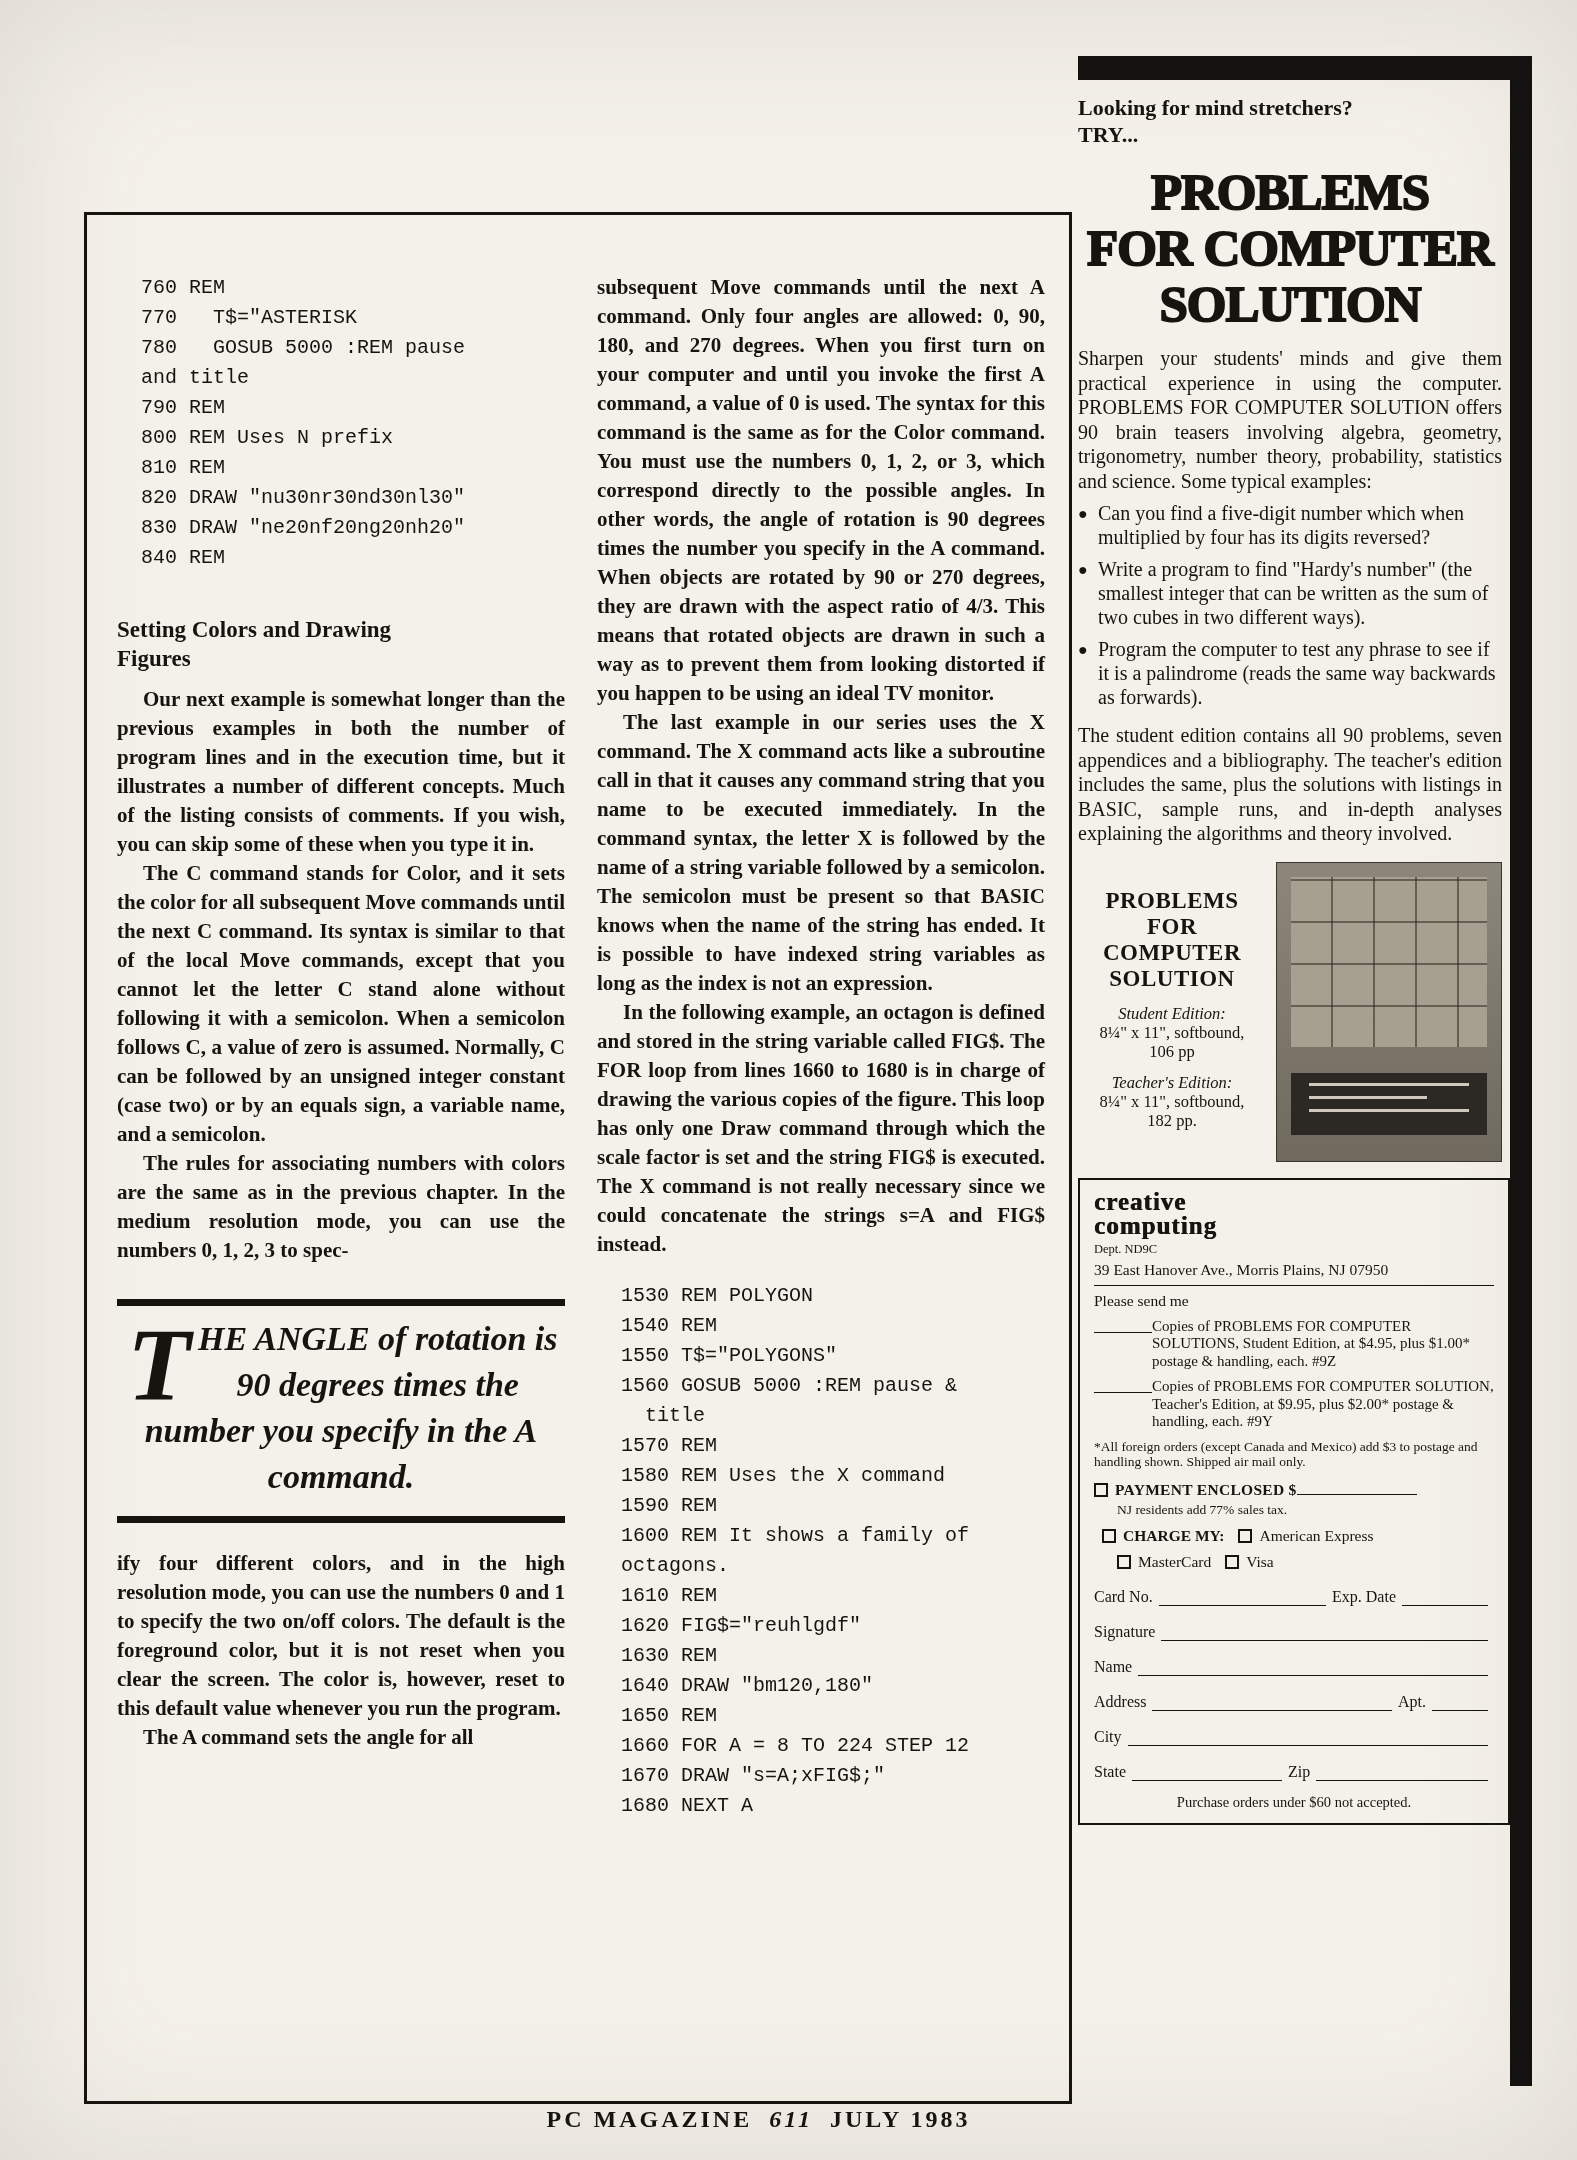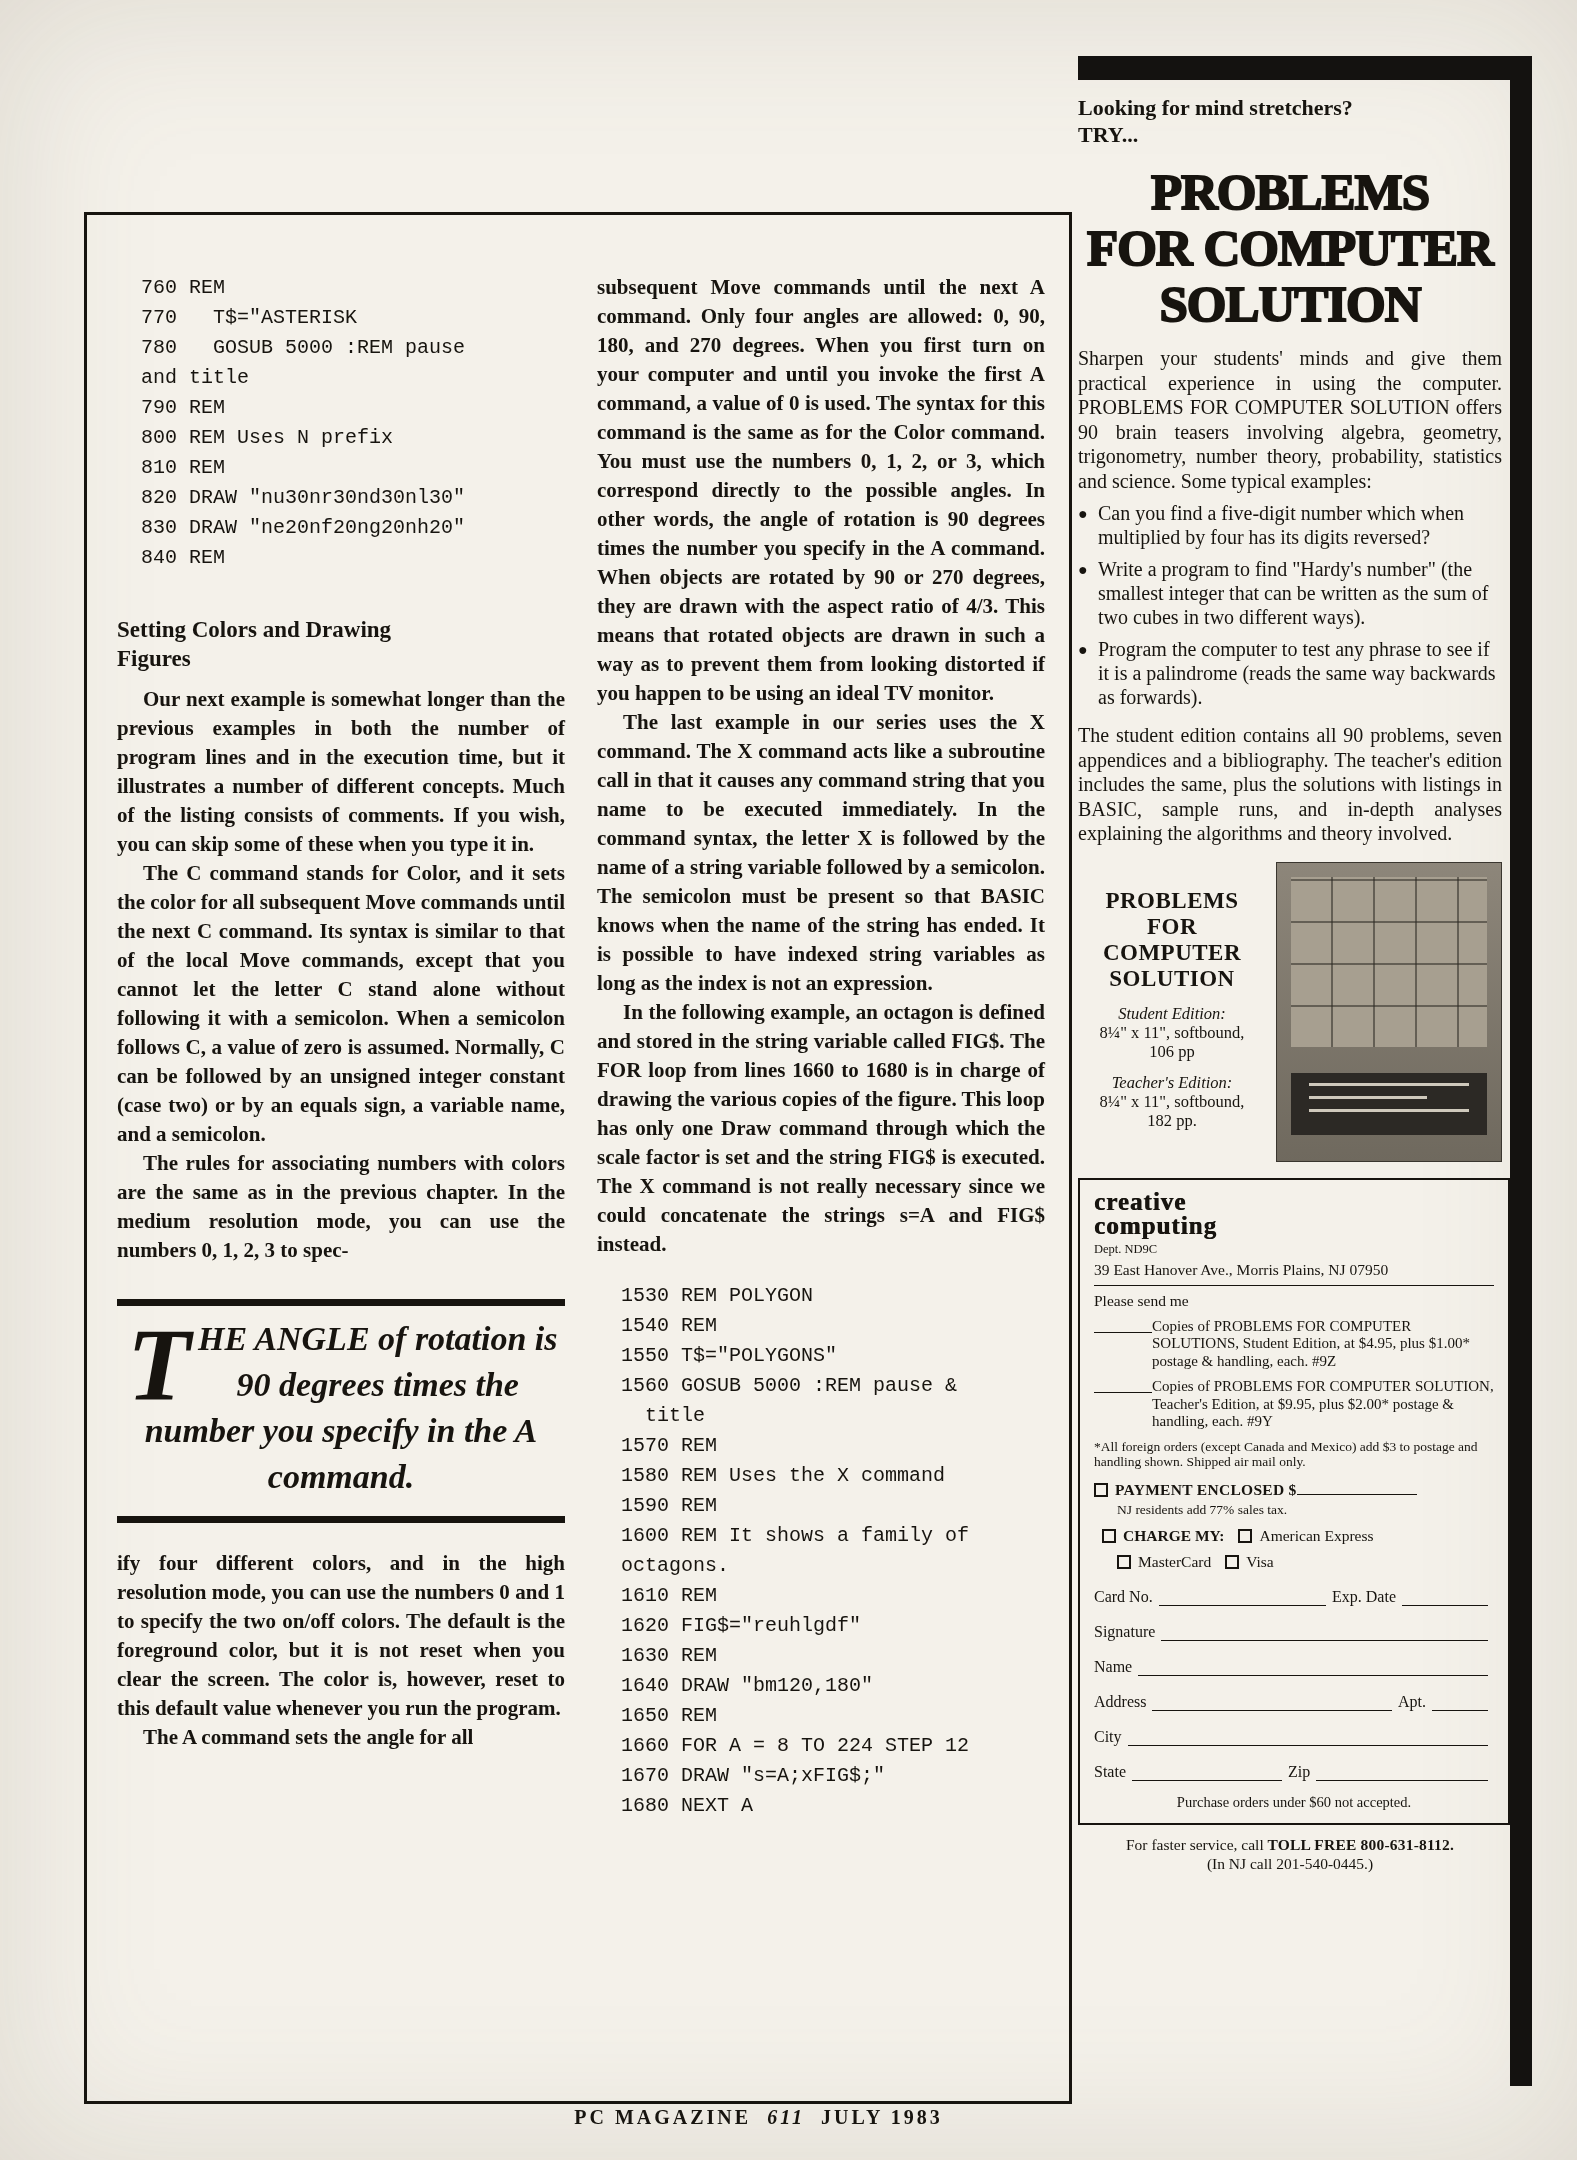--- a/index.html
+++ b/index.html
@@ -106,21 +106,21 @@
   .fl { flex:1 1 auto; border-bottom:1.5px solid #17140f; height:16px; margin:0 6px; }
   .fl.short { flex:0 0 86px; }
   .fl.mid { flex:0 0 150px; }
   .purchase { margin-top:12px; text-align:center; font-size:14.5px; }
   .tollfree { margin-top:10px; text-align:center; font-size:15.5px; line-height:19px; }
   .tollfree b { letter-spacing:.2px; }
 
   
   .footer {
     position:absolute; left:0; right:60px; top:2106px; text-align:center;
-    font-size:20px; letter-spacing:3px; font-weight:bold;
+    font-size:24px; letter-spacing:3px; font-weight:bold;
   }
   .footer .pgno { font-style:italic; padding:0 8px; }
 </style>
 </head>
 <body>
 
 <div class="page">
 
   <div class="article-box">
 
@@ -291,24 +291,20 @@
       <div class="frow">
         <span>State</span>
         <span class="fl mid"></span>
         <span>Zip</span>
         <span class="fl"></span>
       </div>
 
       <div class="purchase">Purchase orders under $60 not accepted.</div>
     </div>
 
-    <div class="tollfree">
-      <span>For faster service, call </span><b>TOLL FREE 800-631-8112.</b><br>
-      <span>(In NJ call 201-540-0445.)</span>
-    </div>
   </div>
 
   <div class="footer">
     <span>PC MAGAZINE</span>
     <span class="pgno">611</span>
     <span>JULY 1983</span>
   </div>
 
 </div>
 

